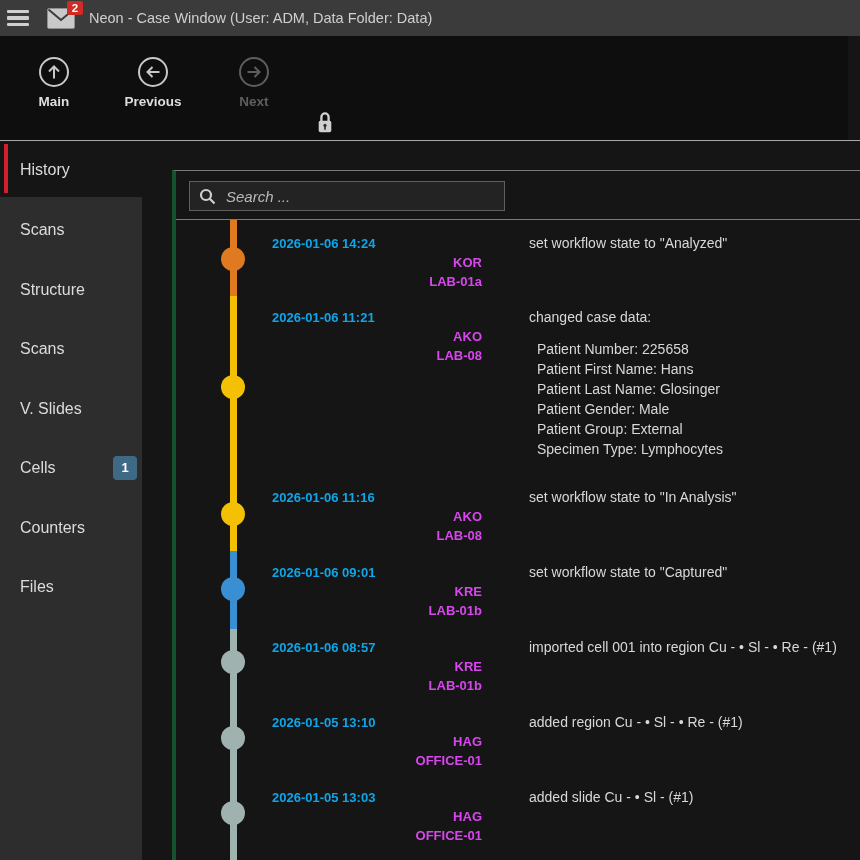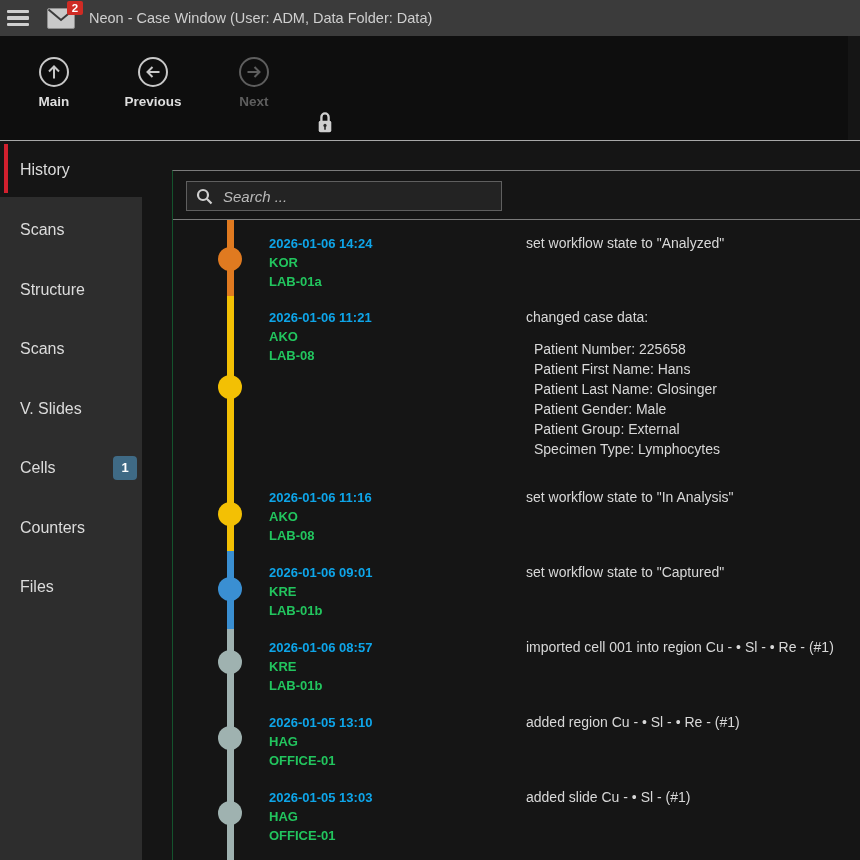--- a/index.html
+++ b/index.html
@@ -34,36 +34,36 @@
   .toolbar-sep{position:absolute;left:0;top:140px;width:860px;height:1px;background:#a8a8a8;}
   
   .sidebar-active-bg{position:absolute;left:0;top:141px;width:142px;height:56px;background:#151515;}
   .sidebar-accent{position:absolute;left:4px;top:144px;width:4px;height:49px;}
   .sidebar-panel-bg{position:absolute;left:0;top:197px;width:142px;height:663px;background:#2d2d2d;}
   .sidebar-item{position:absolute;left:20px;width:118px;color:#dcdcdc;font-size:16px;cursor:pointer;}
   .sidebar-badge{position:absolute;left:93px;top:-3px;width:24px;height:24px;border-radius:4px;
     color:#fff;font-size:13px;font-weight:bold;text-align:center;line-height:24px;}
   
   .content-panel{position:absolute;left:172px;top:170px;width:688px;height:690px;box-sizing:border-box;
-    border-top:1px solid #7a7a7a;border-left:1px solid #14532d;background:#151515;}
+    border-top:1px solid #7a7a7a;border-left:4px solid #14532d;background:#151515;}
   .search-row{position:absolute;left:0;top:0;right:0;height:48px;border-bottom:1px solid #7a7a7a;}
   .search-box{position:absolute;left:13px;top:10px;width:316px;height:30px;box-sizing:border-box;
     background:#232323;border:1px solid #5f5f5f;display:flex;align-items:center;}
   .search-box svg{margin:0 8px 0 9px;flex:0 0 auto;}
   .search-box input{flex:1;background:transparent;border:none;outline:none;
     color:#dddddd;font-style:italic;font-size:15px;font-family:"Liberation Sans",sans-serif;}
   .search-box input::placeholder{color:#b9b9b9;opacity:1;}
   
   .timeline{position:absolute;left:0;top:49px;right:0;bottom:0;}
   .tl-seg{position:absolute;left:54px;width:7px;}
   .tl-dot{position:absolute;left:45px;width:24px;height:24px;border-radius:50%;}
   .entry{position:absolute;left:0;width:688px;}
   .entry-meta{position:absolute;left:96px;top:0;width:210px;font-size:13px;line-height:19px;}
   .entry-date{color:#0ea5e9;font-weight:600;}
-  .entry-user,.entry-loc{color:#22c55e;font-weight:600;}
+  .entry-user,.entry-loc{color:#d946ef;font-weight:600;text-align:right;}
   .entry-msg{position:absolute;left:353px;top:1px;width:335px;font-size:14px;line-height:17px;
     color:#d8d8d8;white-space:nowrap;}
   .entry-details{margin-top:13px;white-space:normal;}
   .entry-details div{margin-left:8px;line-height:20px;font-size:14px;color:#d8d8d8;}
 </style>
 </head>
 <body>
 
 <div class="titlebar">
   <div class="hamburger">

